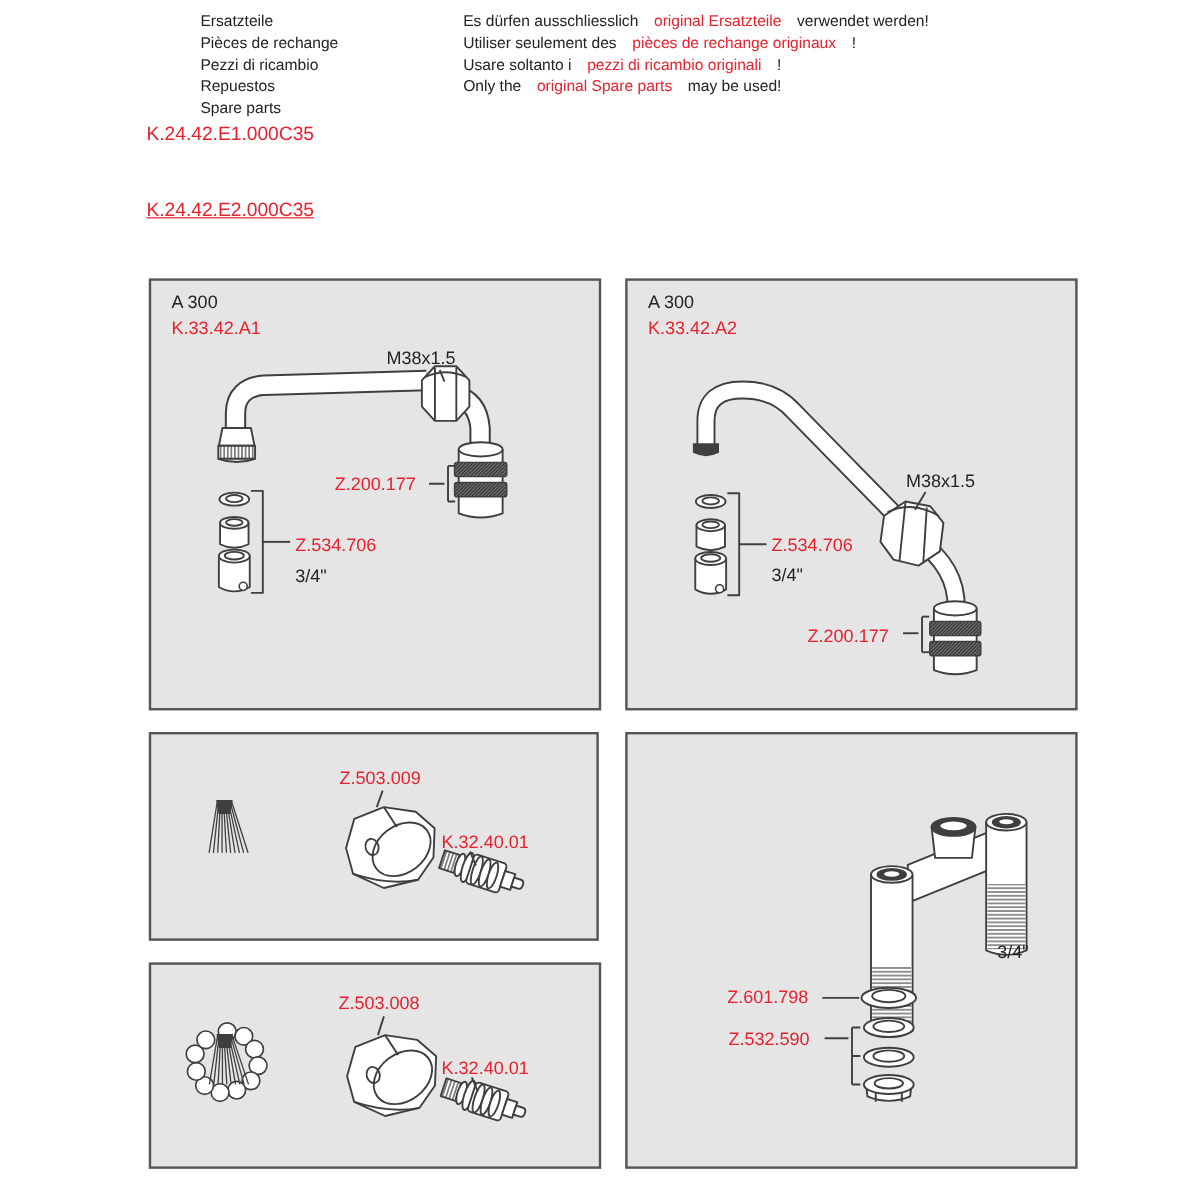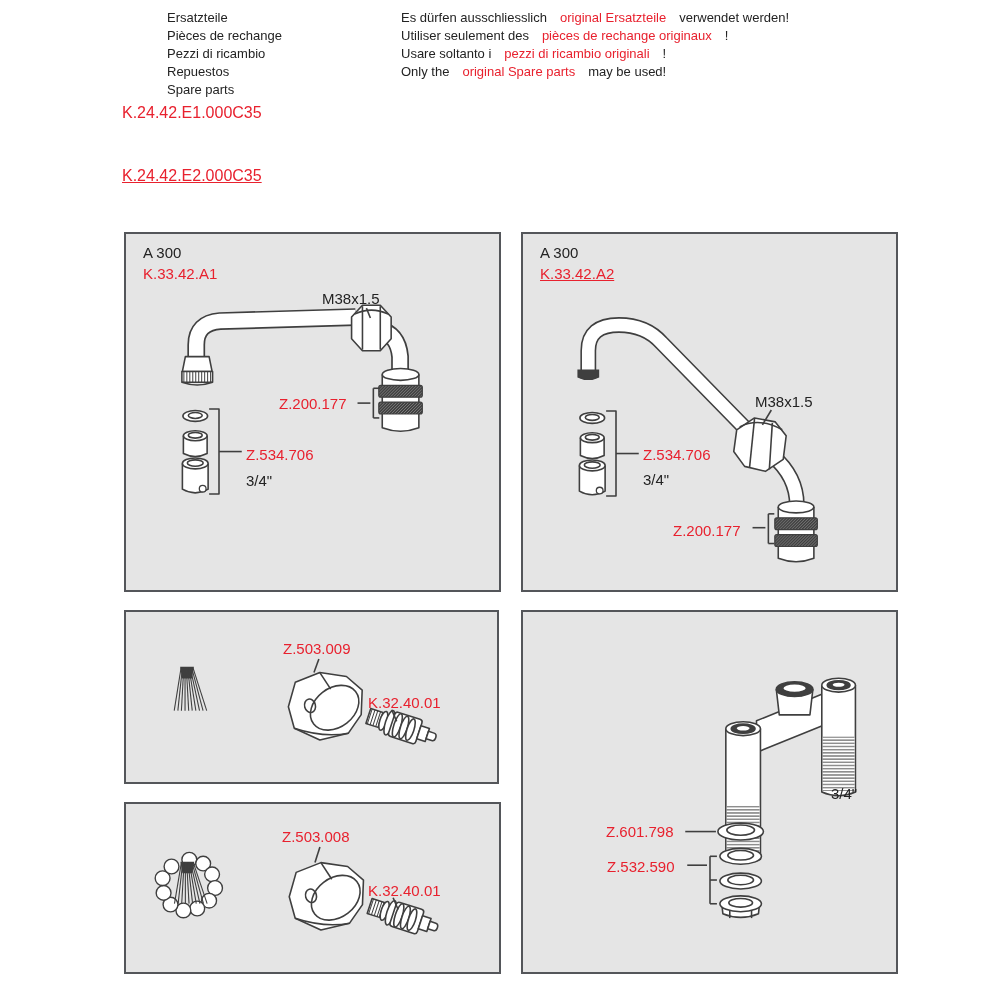--- a/index.html
+++ b/index.html
@@ -4,21 +4,21 @@
 <style>
   :root{
     --accent-red:#e8212e;
     --line:#3f3f3f;
     --panel-border:#54565a;
   }
   html,body{margin:0;padding:0;background:#fff;}
   .page{position:relative;width:1000px;height:1000px;background:#fff;overflow:hidden;
         font-family:"Liberation Sans",sans-serif;color:#232323;}
   .lang{position:absolute;left:167px;top:9px;font-size:13px;line-height:18px;}
-  .notice{position:absolute;left:401px;top:9px;font-size:13px;line-height:18px;white-space:nowrap;}
+  .notice{position:absolute;left:386px;top:9px;font-size:13px;line-height:18px;white-space:nowrap;}
   .notice-line span{display:inline;}
   .hl{color:var(--accent-red);margin:0 13px;}
   .pn{position:absolute;left:122px;color:var(--accent-red);font-size:16px;white-space:nowrap;}
   .panel{position:absolute;border:2px solid var(--panel-border);background:#e5e5e5;box-sizing:border-box;}
   .panel svg{position:absolute;left:0;top:0;width:100%;height:100%;}
   .lbl{position:absolute;font-size:15px;line-height:18px;white-space:nowrap;}
   .red{color:var(--accent-red);}
 </style>
 </head>
 <body>
@@ -138,21 +138,21 @@
         <ellipse cx="70" cy="205.6" rx="7" ry="2.8" fill="#fff"></ellipse>
         <path d="M57,234 L57,260 Q70,267.5 83,260 L83,234" fill="#fff"></path>
         <ellipse cx="70" cy="234" rx="13" ry="5.5" fill="#fff"></ellipse>
         <ellipse cx="70" cy="233.6" rx="8" ry="3.2" fill="#fff"></ellipse>
         <circle cx="77.5" cy="259.5" r="3.4" fill="#fff" stroke-width="1.3"></circle>
         <path d="M84,179 L94,179 L94,265 L84,265"></path>
         <line x1="94" y1="222" x2="117" y2="222"></line>
       </g>
     </svg>
     <div class="lbl" style="left:17px;top:10px;">A 300</div>
-    <div class="lbl red" style="left:17px;top:31px;text-decoration:underline;">K.33.42.A2</div>
+    <div class="lbl red" style="left:17px;top:31px;">K.33.42.A2</div>
     <div class="lbl" style="left:232px;top:159px;">M38x1.5</div>
     <div class="lbl red" style="left:120px;top:212px;">Z.534.706</div>
     <div class="lbl" style="left:120px;top:237px;">3/4"</div>
     <div class="lbl red" style="left:150px;top:288px;">Z.200.177</div>
   </div>
 
   <div class="panel" style="left:124px;top:610px;width:375px;height:174px;">
     <svg viewBox="0 0 377 174" preserveAspectRatio="none">
       <g stroke="#3f3f3f" stroke-width="1.6" fill="none" stroke-linejoin="round">
 

